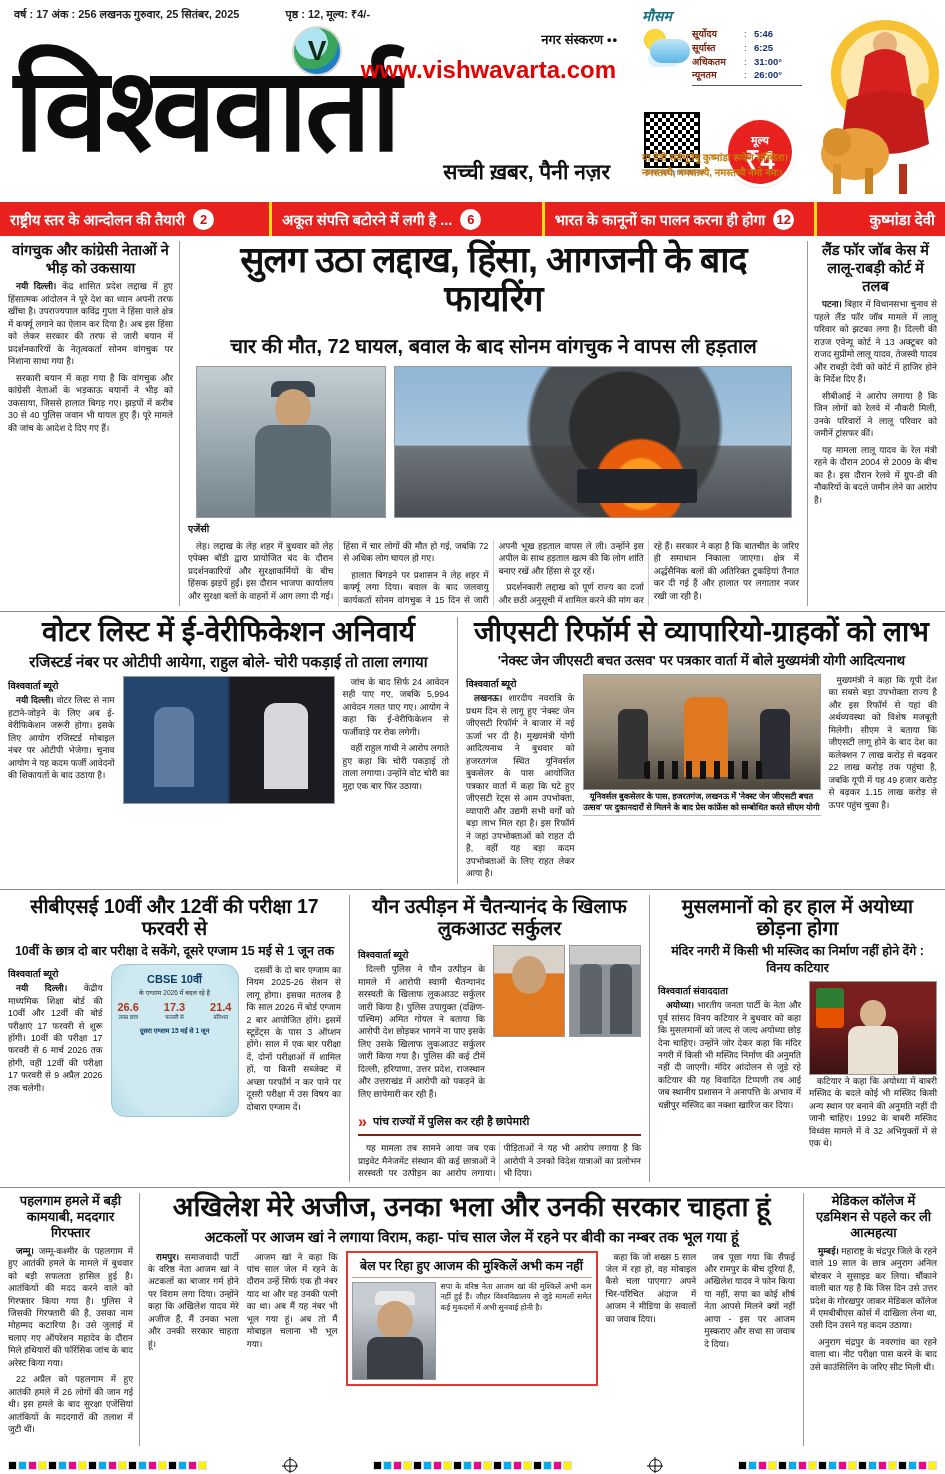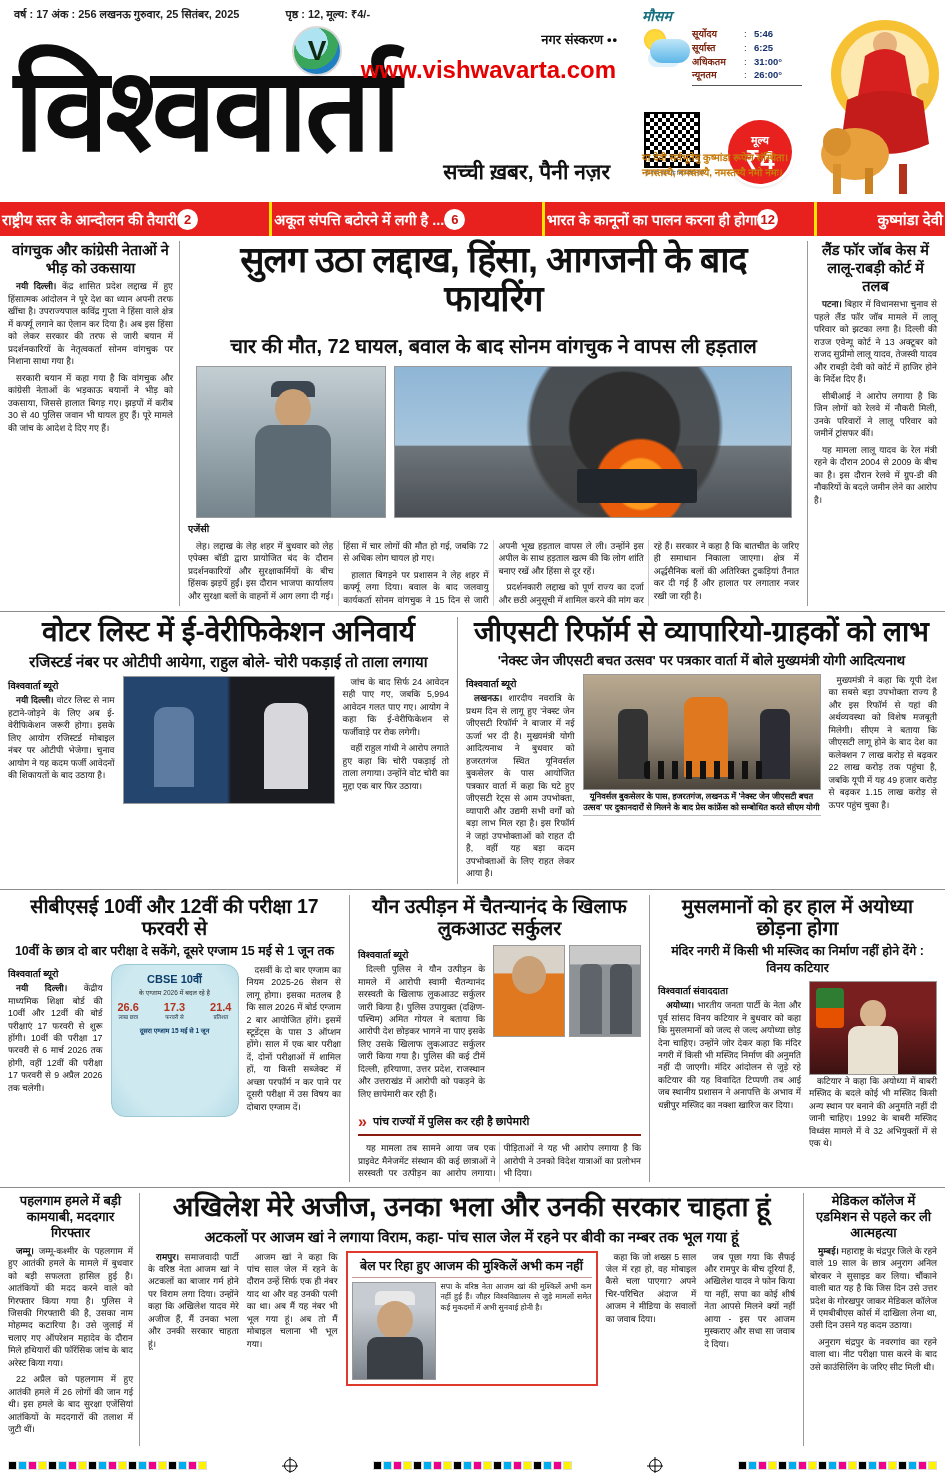--- a/index.html
+++ b/index.html
@@ -35,21 +35,21 @@
       repeating-linear-gradient(90deg,#000 0 4px,#fff 4px 8px);background-blend-mode:difference;border:2px solid #000}
   .qr-caption{font-size:5.5px;line-height:1.2;color:#333;margin-top:2px}
   .price-badge{position:absolute;left:96px;top:120px;width:64px;height:64px;border-radius:50%;background:#e8201e;color:#fff;
                display:flex;flex-direction:column;align-items:center;justify-content:center;box-shadow:0 0 0 3px #fff,0 2px 4px rgba(0,0,0,.3)}
   .price-label{font-size:11px;font-weight:bold}
   .price-value{font-size:26px;font-weight:bold;line-height:1}
   .mantra{position:absolute;left:10px;bottom:22px;width:170px;font-size:10px;font-weight:bold;color:#c77a08;line-height:1.5}
   .goddess{position:absolute;right:2px;top:4px;width:136px;height:196px}
   
   .navbar{height:34px;background:#e8201e;display:flex;align-items:stretch}
-  .teaser{display:flex;align-items:center;gap:0;padding:0 2px;color:#fff;font-weight:bold;font-size:14.5px;flex:1;border-right:3px solid #ffe400}
+  .teaser{display:flex;align-items:center;gap:8px;padding:0 10px;color:#fff;font-weight:bold;font-size:14.5px;flex:1;border-right:3px solid #ffe400}
   .teaser:last-child{border-right:none}
   .page-circle{width:21px;height:21px;border-radius:50%;background:#fff;color:#c71210;font-size:13px;font-weight:bold;display:flex;align-items:center;justify-content:center;flex:none}
   .teaser-goddess{flex:0 0 128px;justify-content:flex-end;font-size:15px}
   
   .band{display:flex;padding:5px 8px;border-top:1px solid #8a8a8a}
   .rule-r{border-right:1px solid #9a9a9a}
   .rule-l{border-left:1px solid #9a9a9a}
   h1.big{font-size:36px;font-weight:bold;text-align:center;line-height:1.08;letter-spacing:-1px}
   h2.sub{font-size:20px;font-weight:bold;text-align:center;margin-top:13px}
   h1.mid{font-size:28px;font-weight:bold;text-align:center;line-height:1.1}

